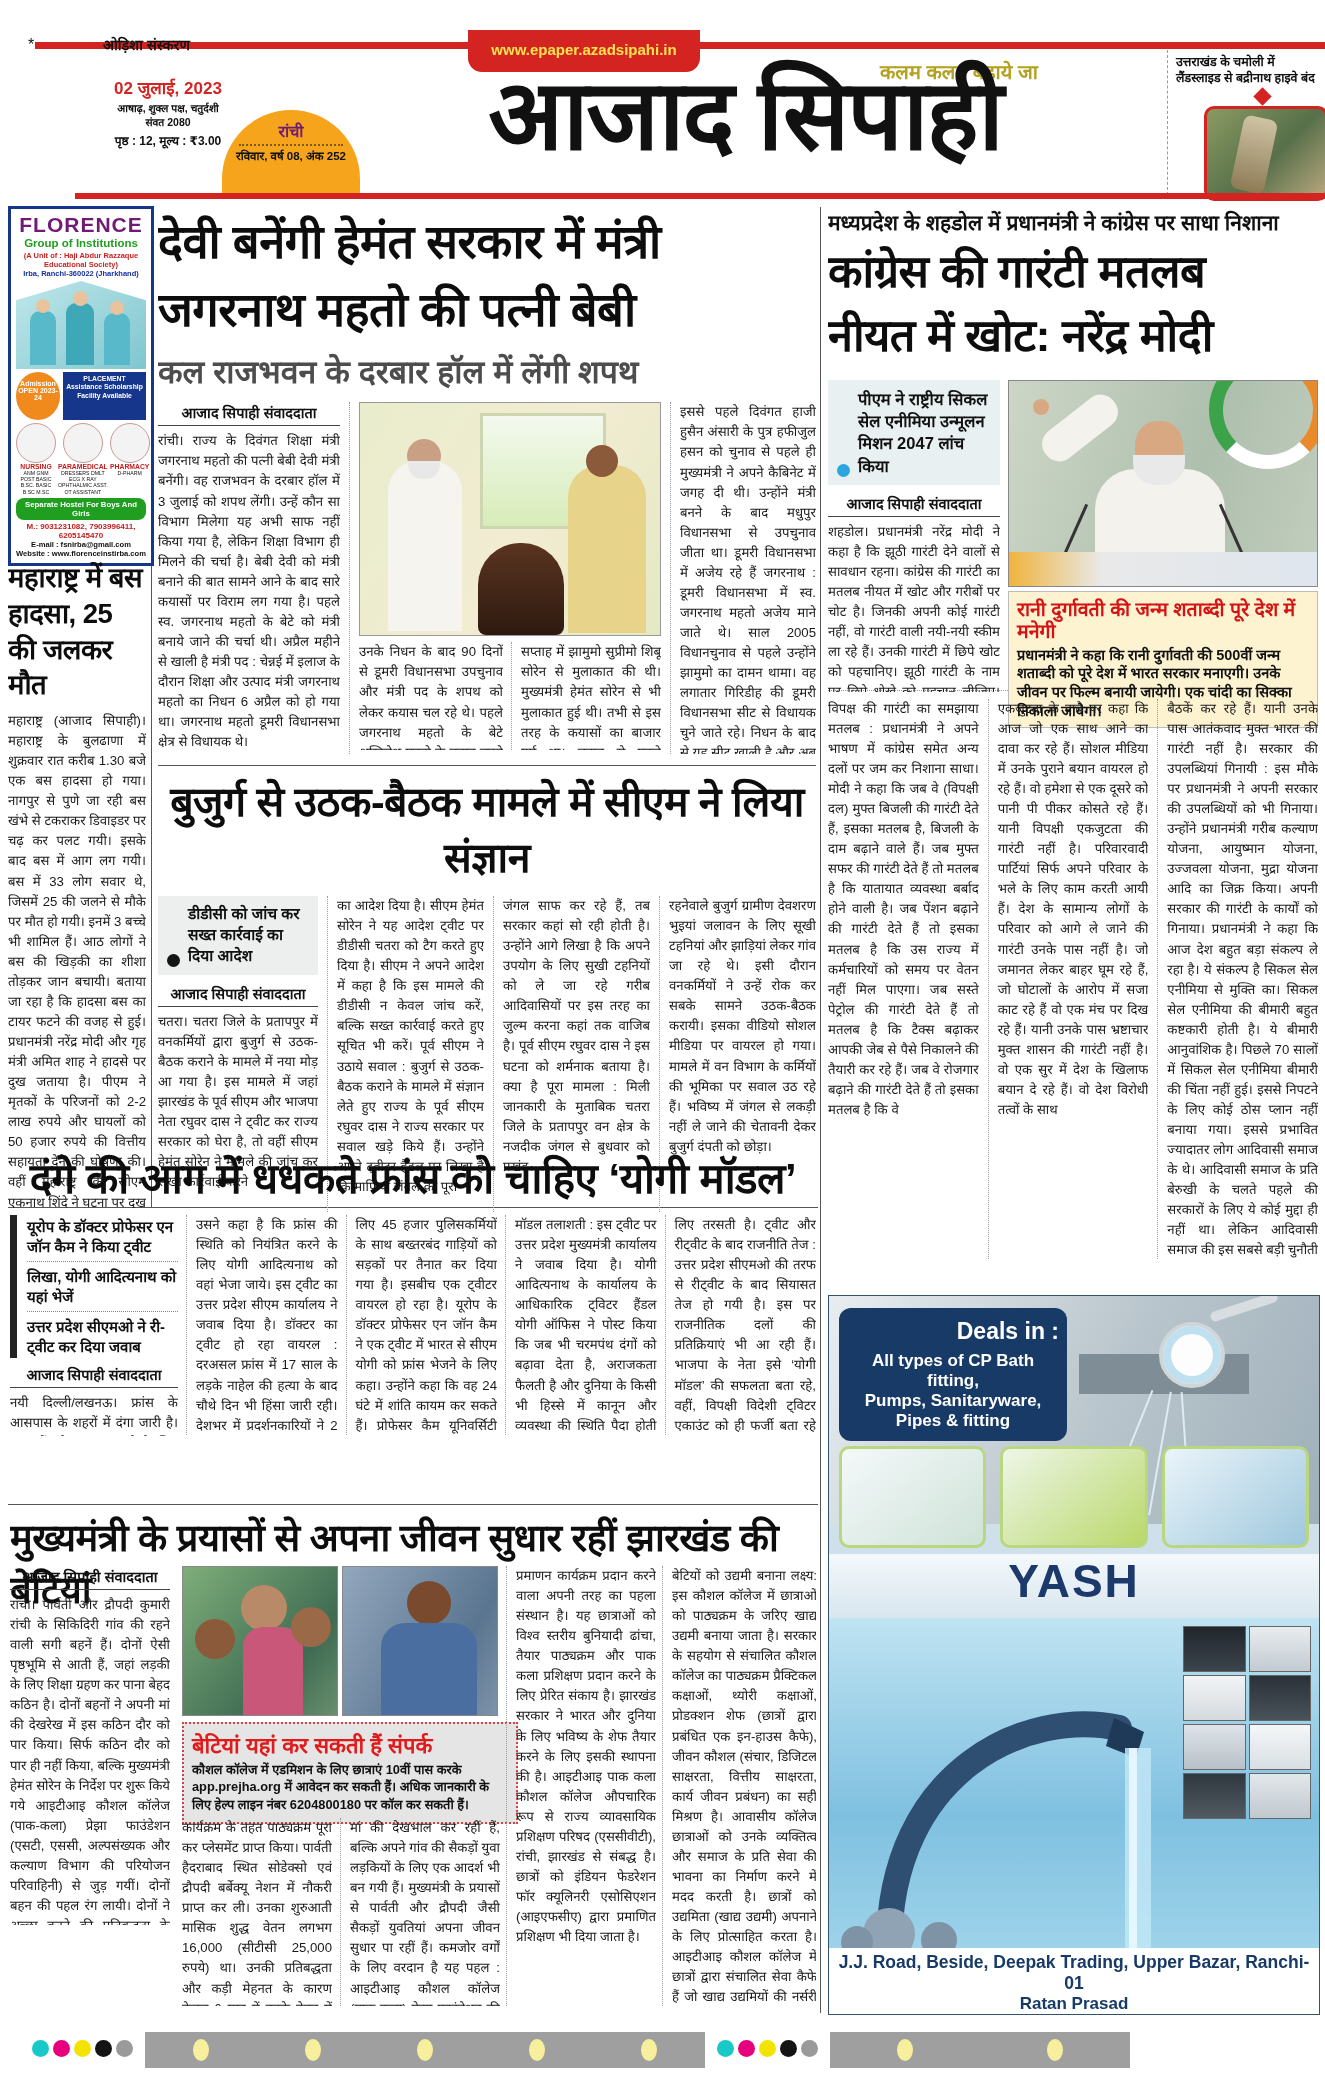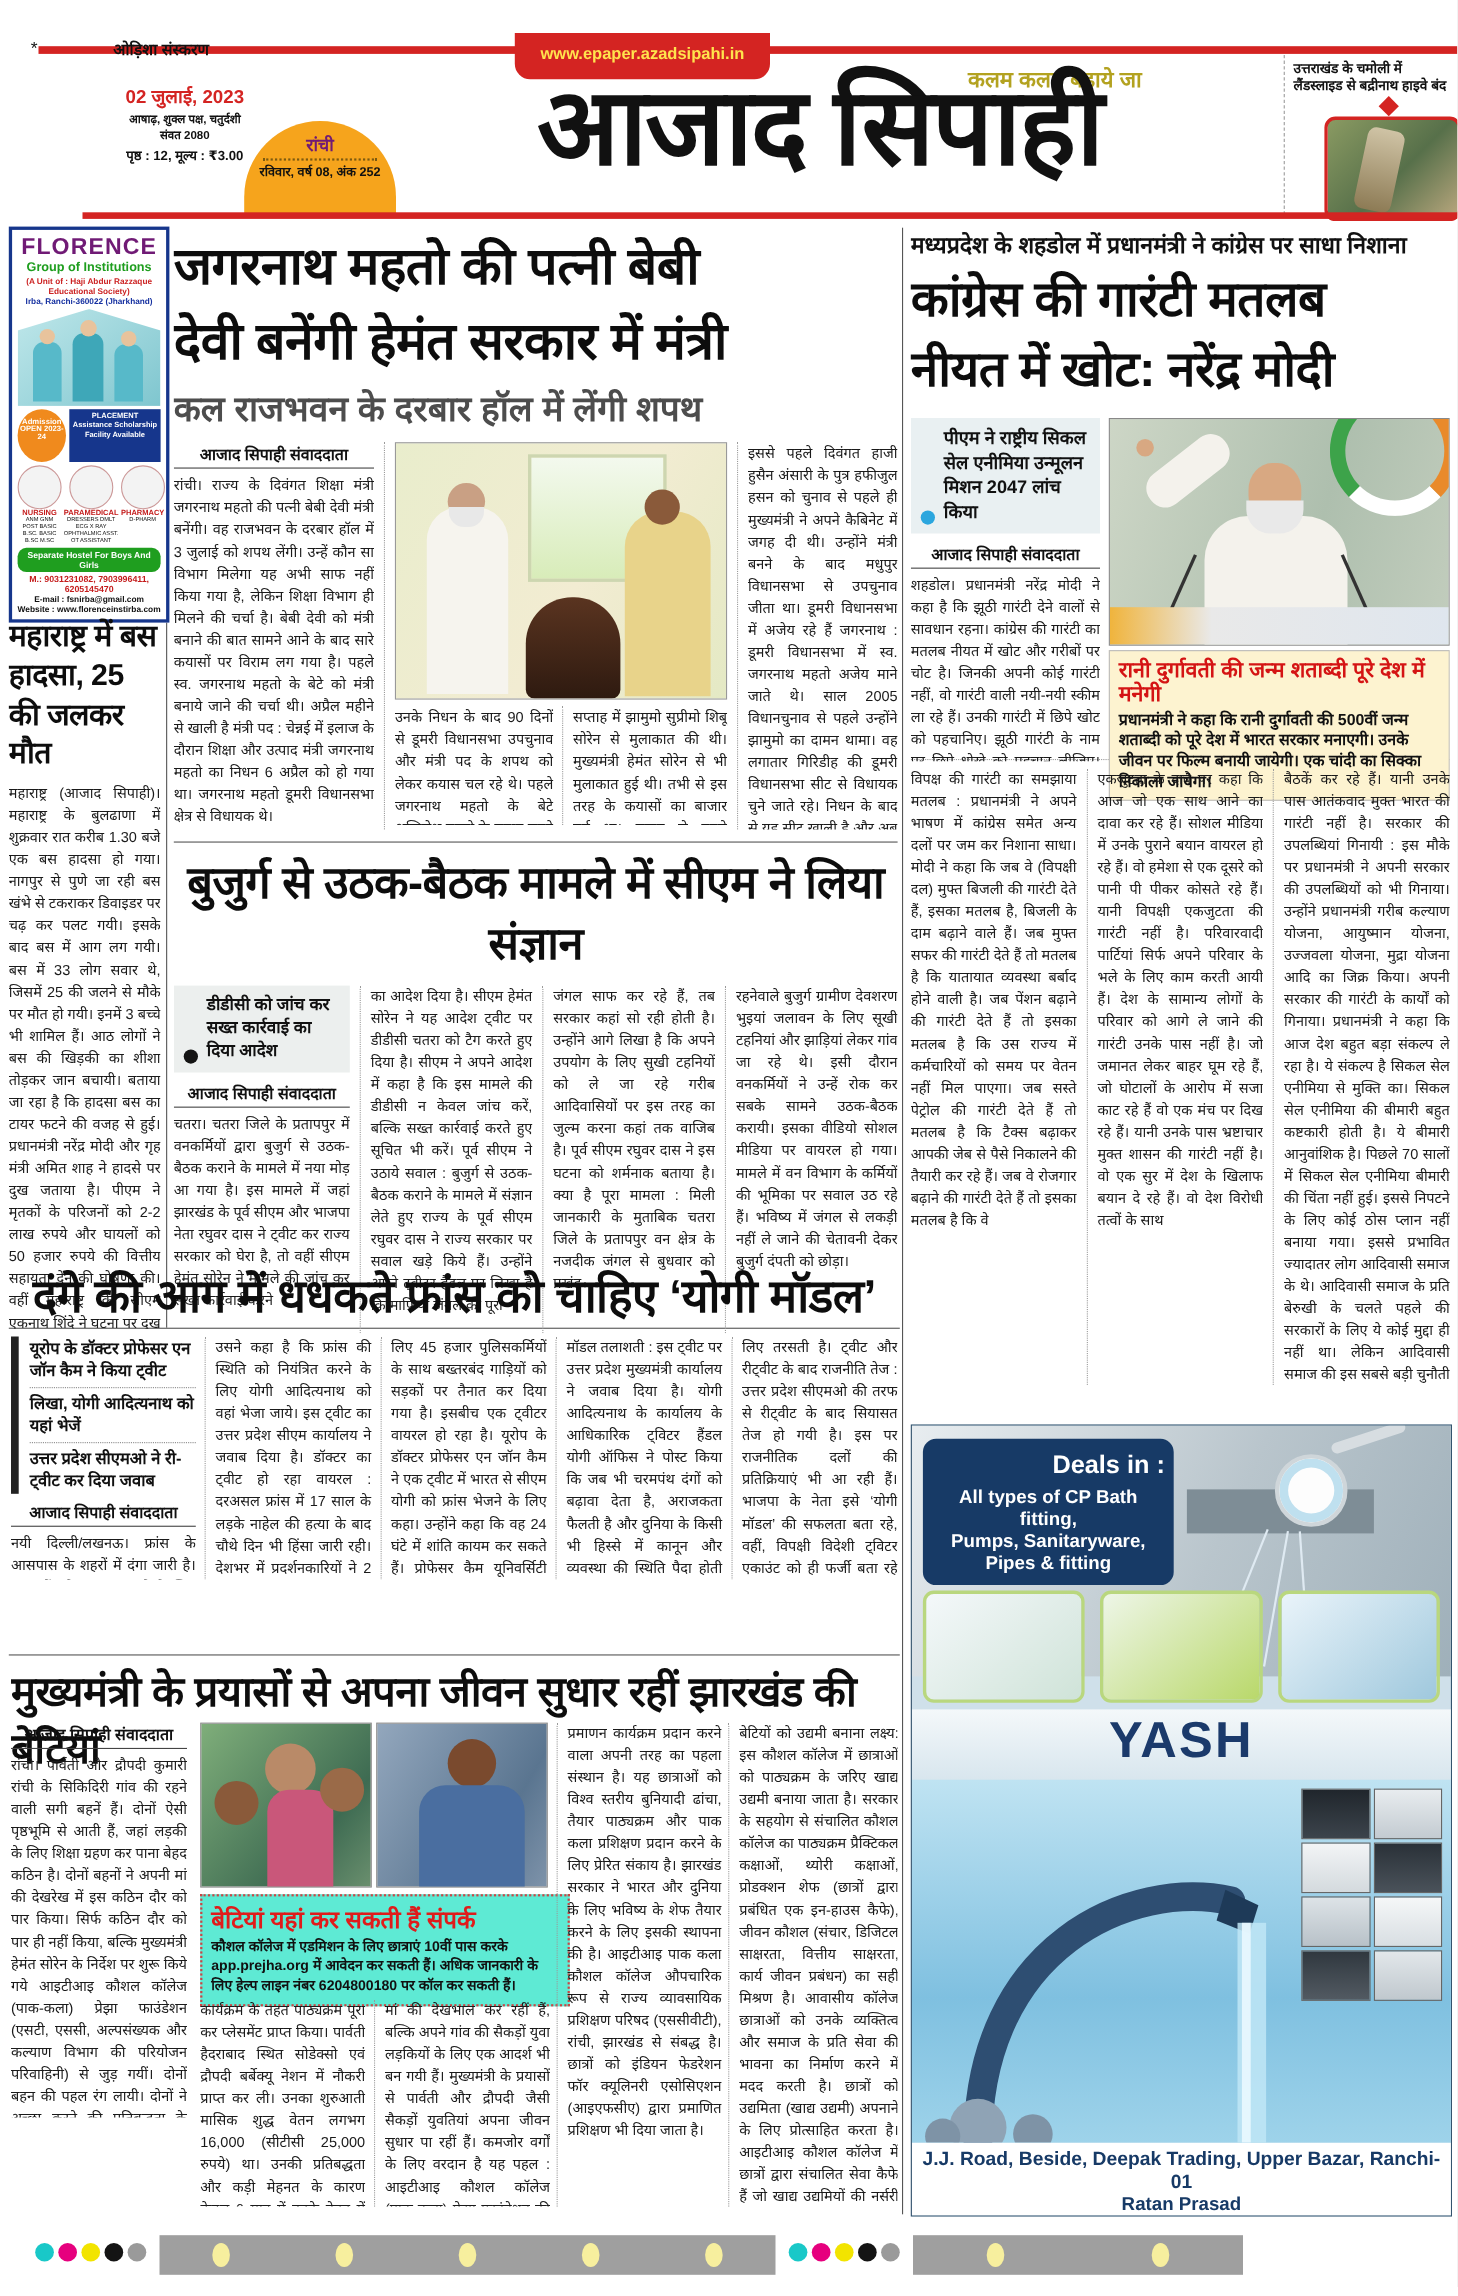--- a/index.html
+++ b/index.html
@@ -115,22 +115,22 @@
     <div style="font-size:7.6px;font-weight:bold;">Website : www.florenceinstirba.com</div>
   </div>
 
   <div class="abs" style="left:8px;top:560px;width:138px;height:648px;overflow:hidden;">
     <div class="hl" style="font-size:27.5px;line-height:1.3;">महाराष्ट्र में बस हादसा, 25 की जलकर मौत</div>
     <div class="col" style="margin-top:8px;height:512px;">महाराष्ट्र (आजाद सिपाही)। महाराष्ट्र के बुलढाणा में शुक्रवार रात करीब 1.30 बजे एक बस हादसा हो गया। नागपुर से पुणे जा रही बस खंभे से टकराकर डिवाइडर पर चढ़ कर पलट गयी। इसके बाद बस में आग लग गयी। बस में 33 लोग सवार थे, जिसमें 25 की जलने से मौके पर मौत हो गयी। इनमें 3 बच्चे भी शामिल हैं। आठ लोगों ने बस की खिड़की का शीशा तोड़कर जान बचायी। बताया जा रहा है कि हादसा बस का टायर फटने की वजह से हुई। प्रधानमंत्री नरेंद्र मोदी और गृह मंत्री अमित शाह ने हादसे पर दुख जताया है। पीएम ने मृतकों के परिजनों को 2-2 लाख रुपये और घायलों को 50 हजार रुपये की वित्तीय सहायता देने की घोषणा की। वहीं महाराष्ट्र के सीएम एकनाथ शिंदे ने घटना पर दुख जताया है। मृतकों के परिजनों को 5 लाख रुपये की अनुग्रह राशि देने की घोषणा की।</div>
   </div>
 
   <div class="abs" style="left:158px;top:208px;width:658px;height:552px;overflow:hidden;">
     <div class="hl" style="font-size:47px;line-height:1.44;">
+      <div>देवी बनेंगी हेमंत सरकार में मंत्री</div>
       <div>जगरनाथ महतो की पत्नी बेबी</div>
-      <div>देवी बनेंगी हेमंत सरकार में मंत्री</div>
     </div>
     <div class="hl" style="font-size:32px;color:#4d4d4d;margin-top:6px;letter-spacing:0;">कल राजभवन के दरबार हॉल में लेंगी शपथ</div>
     <div style="display:flex;margin-top:10px;height:352px;">
       <div style="width:182px;flex:0 0 182px;">
         <div class="byline">आजाद सिपाही संवाददाता</div>
         <div class="col" style="height:326px;">रांची। राज्य के दिवंगत शिक्षा मंत्री जगरनाथ महतो की पत्नी बेबी देवी मंत्री बनेंगी। वह राजभवन के दरबार हॉल में 3 जुलाई को शपथ लेंगी। उन्हें कौन सा विभाग मिलेगा यह अभी साफ नहीं किया गया है, लेकिन शिक्षा विभाग ही मिलने की चर्चा है। बेबी देवी को मंत्री बनाने की बात सामने आने के बाद सारे कयासों पर विराम लग गया है। पहले स्व. जगरनाथ महतो के बेटे को मंत्री बनाये जाने की चर्चा थी। अप्रैल महीने से खाली है मंत्री पद : चेन्नई में इलाज के दौरान शिक्षा और उत्पाद मंत्री जगरनाथ महतो का निधन 6 अप्रैल को हो गया था। जगरनाथ महतो डूमरी विधानसभा क्षेत्र से विधायक थे।</div>
       </div>
       <div class="dotl" style="width:302px;flex:0 0 302px;margin-left:9px;">
         <div class="photo" style="height:232px;border:1px solid #999;background:linear-gradient(120deg,#e9edcc,#f2ecd2 55%,#e4e9c4);">
           <div class="abs" style="left:120px;top:10px;width:120px;height:110px;background:linear-gradient(#f3f9ee,#d8ecb9);border:3px solid #cdd6b0;"></div>
@@ -237,21 +237,21 @@
         <div class="abs" style="left:12px;top:52px;width:40px;height:40px;background:#8a5a3a;border-radius:50%;"></div>
         <div class="abs" style="left:58px;top:18px;width:46px;height:46px;background:#b98a68;border-radius:50%;"></div>
         <div class="abs" style="left:60px;top:60px;width:60px;height:90px;background:#c9577a;border-radius:20px 20px 0 0;"></div>
         <div class="abs" style="left:108px;top:40px;width:40px;height:40px;background:#9a6a48;border-radius:50%;"></div>
       </div>
       <div class="photo" style="flex:1;border:1px solid #888;background:linear-gradient(120deg,#93a7bd,#5a7590 70%,#7e93aa);">
         <div class="abs" style="left:64px;top:14px;width:44px;height:44px;background:#7a4a2e;border-radius:50%;"></div>
         <div class="abs" style="left:38px;top:56px;width:96px;height:94px;background:#4a6ea0;border-radius:24px 24px 0 0;"></div>
       </div>
     </div>
-    <div class="abs" style="left:172px;top:212px;width:316px;height:88px;border:2px dotted #c44;background:#5eead4;padding:5px 8px;overflow:hidden;">
+    <div class="abs" style="left:172px;top:212px;width:316px;height:88px;border:2px dotted #c44;background:#e5e5e5;padding:5px 8px;overflow:hidden;">
       <div style="color:#e01b1b;font-weight:900;font-size:22px;">बेटियां यहां कर सकती हैं संपर्क</div>
       <div style="font-weight:bold;font-size:12.8px;line-height:1.35;margin-top:2px;">कौशल कॉलेज में एडमिशन के लिए छात्राएं 10वीं पास करके app.prejha.org में आवेदन कर सकती हैं। अधिक जानकारी के लिए हेल्प लाइन नंबर 6204800180 पर कॉल कर सकती हैं।</div>
     </div>
     <div class="abs col" style="left:172px;top:308px;width:150px;height:188px;">कार्यक्रम के तहत पाठ्यक्रम पूरा कर प्लेसमेंट प्राप्त किया। पार्वती हैदराबाद स्थित सोडेक्सो एवं द्रौपदी बर्बेक्यू नेशन में नौकरी प्राप्त कर ली। उनका शुरुआती मासिक शुद्ध वेतन लगभग 16,000 (सीटीसी 25,000 रुपये) था। उनकी प्रतिबद्धता और कड़ी मेहनत के कारण केवल 6 माह में उनके वेतन में वृद्धि हुई। वर्तमान मासिक शुद्ध वेतन 26 हजार (36,000 सीटीसी) है। अब दोनों बहनें न केवल अपनी</div>
     <div class="abs col dotl" style="left:330px;top:308px;width:150px;height:188px;">मां की देखभाल कर रहीं हैं, बल्कि अपने गांव की सैकड़ों युवा लड़कियों के लिए एक आदर्श भी बन गयी हैं। मुख्यमंत्री के प्रयासों से पार्वती और द्रौपदी जैसी सैकड़ों युवतियां अपना जीवन सुधार पा रहीं हैं। कमजोर वर्गों के लिए वरदान है यह पहल : आइटीआइ कौशल कॉलेज (पाक-कला) प्रेझा फाउंडेशन की एक पहल है जो पाककला में एक साल का पूर्णकालिक आवासीय आइटीआइ</div>
     <div class="abs col dotl" style="left:496px;top:56px;width:140px;height:440px;">प्रमाणन कार्यक्रम प्रदान करने वाला अपनी तरह का पहला संस्थान है। यह छात्राओं को विश्व स्तरीय बुनियादी ढांचा, तैयार पाठ्यक्रम और पाक कला प्रशिक्षण प्रदान करने के लिए प्रेरित संकाय है। झारखंड सरकार ने भारत और दुनिया के लिए भविष्य के शेफ तैयार करने के लिए इसकी स्थापना की है। आइटीआइ पाक कला कौशल कॉलेज औपचारिक रूप से राज्य व्यावसायिक प्रशिक्षण परिषद (एससीवीटी), रांची, झारखंड से संबद्ध है। छात्रों को इंडियन फेडरेशन फॉर क्यूलिनरी एसोसिएशन (आइएफसीए) द्वारा प्रमाणित प्रशिक्षण भी दिया जाता है।</div>
     <div class="abs col dotl" style="left:652px;top:56px;width:145px;height:440px;">बेटियों को उद्यमी बनाना लक्ष्य: इस कौशल कॉलेज में छात्राओं को पाठ्यक्रम के जरिए खाद्य उद्यमी बनाया जाता है। सरकार के सहयोग से संचालित कौशल कॉलेज का पाठ्यक्रम प्रैक्टिकल कक्षाओं, थ्योरी कक्षाओं, प्रोडक्शन शेफ (छात्रों द्वारा प्रबंधित एक इन-हाउस कैफे), जीवन कौशल (संचार, डिजिटल साक्षरता, वित्तीय साक्षरता, कार्य जीवन प्रबंधन) का सही मिश्रण है। आवासीय कॉलेज छात्राओं को उनके व्यक्तित्व और समाज के प्रति सेवा की भावना का निर्माण करने में मदद करती है। छात्रों को उद्यमिता (खाद्य उद्यमी) अपनाने के लिए प्रोत्साहित करता है। आइटीआइ कौशल कॉलेज में छात्रों द्वारा संचालित सेवा कैफे हैं जो खाद्य उद्यमियों की नर्सरी के रूप में कार्य करता है। इसका लक्ष्य झारखंड की बेटियों में उद्यमिता मानसिकता पैदा करने के मुख्यमंत्री के सपनों को साकार करना है।</div>
   </div>
 
   <div class="abs yash" style="left:828px;top:1295px;width:490px;height:718px;">

